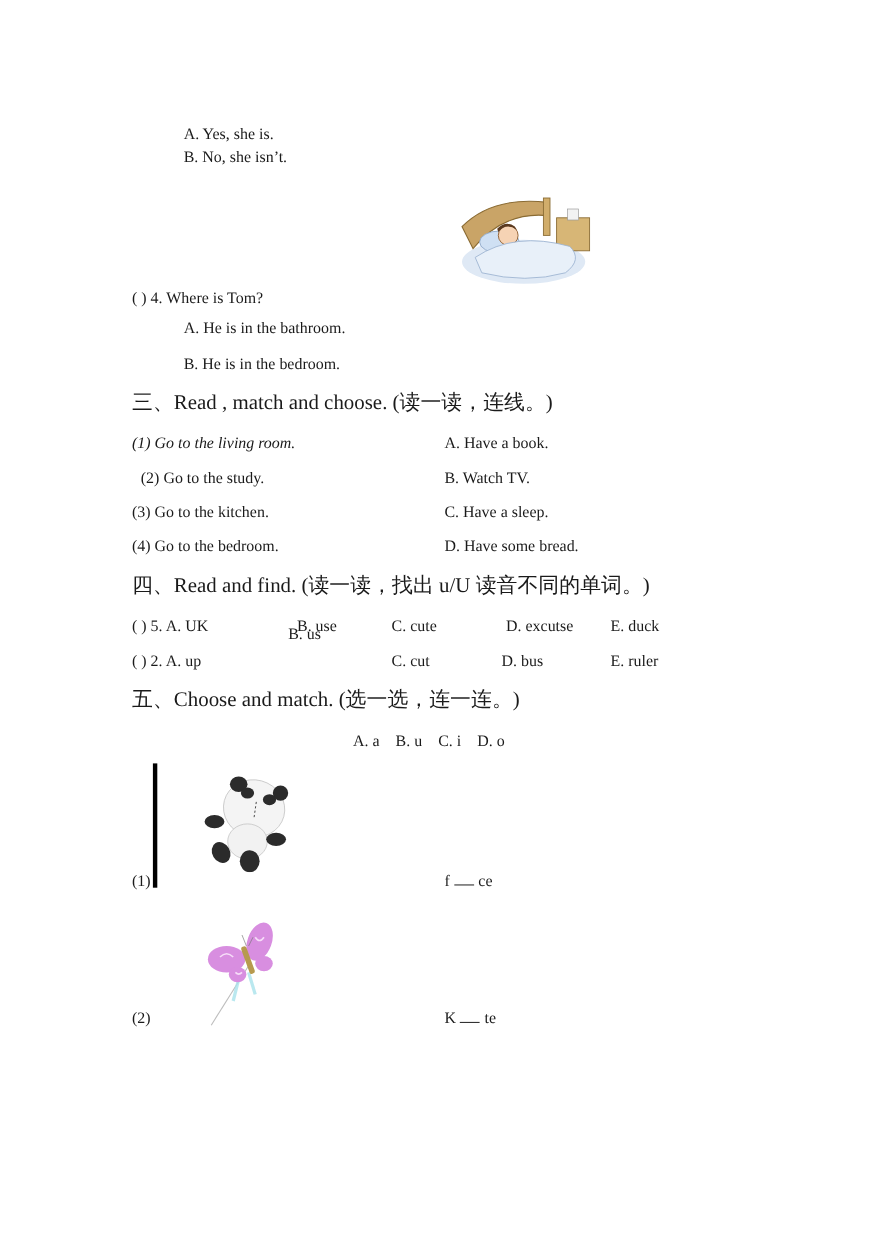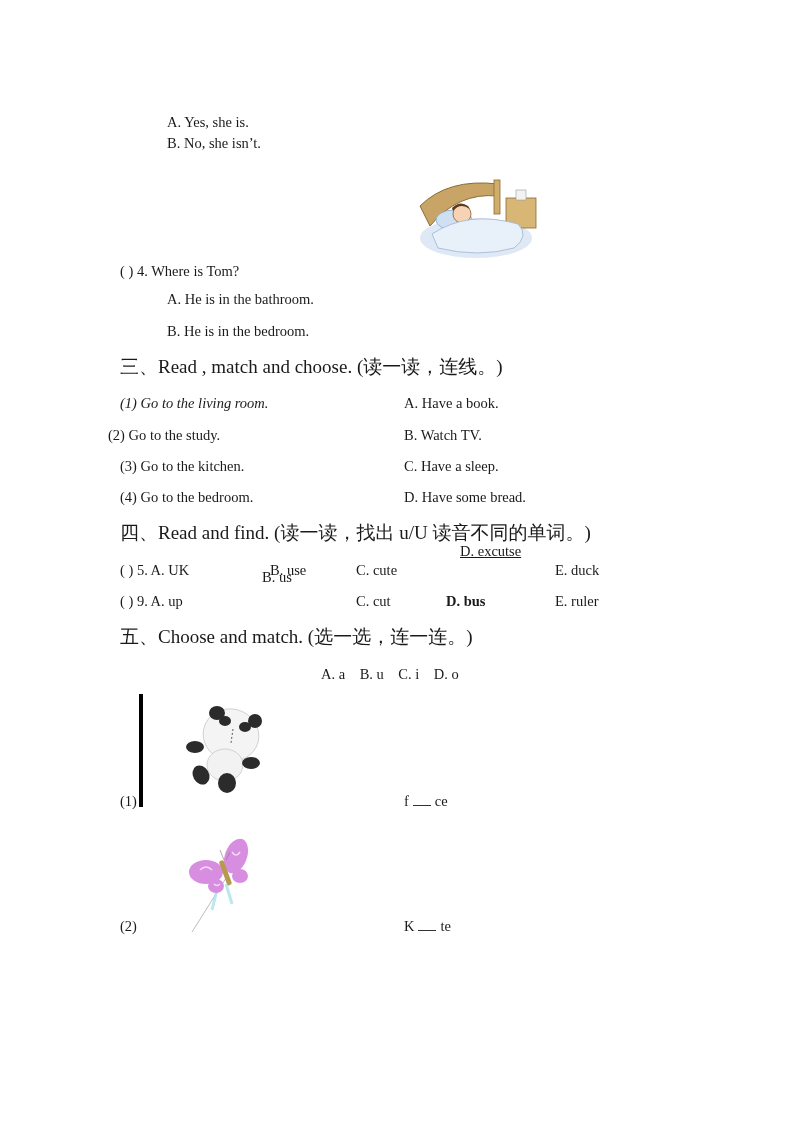--- a/index.html
+++ b/index.html
@@ -36,46 +36,46 @@
 
 <div class="abs" style="left:120px; top:262px;text-align:center;">
   <span>(    )</span>
   <span>4. Where is Tom?</span>
 </div>
 <div class="abs" style="left:167px; top:290px;">A. He is in the bathroom.</div>
 <div class="abs" style="left:167px; top:322px;">B. He is in the bedroom.</div>
 
 <div class="abs heading" style="left:120px; top:358px;">三、Read , match and choose. (读一读，连线。)</div>
 <div class="abs" style="left:120px; top:394px;font-style:italic;">(1) Go to the living room.</div>
-<div class="abs" style="left:108px; top:426px;">(2) Go to the study.</div>
+<div class="abs" style="left:128px; top:426px;">(2) Go to the study.</div>
 <div class="abs" style="left:120px; top:457px;">(3) Go to the kitchen.</div>
 <div class="abs" style="left:120px; top:488px;">(4) Go to the bedroom.</div>
 <div class="abs" style="left:404px; top:394px;">A. Have a book.</div>
 <div class="abs" style="left:404px; top:426px;">B. Watch TV.</div>
 <div class="abs" style="left:404px; top:457px;">C. Have a sleep.</div>
 <div class="abs" style="left:404px; top:488px;">D. Have some bread.</div>
 
 <div class="abs heading" style="left:120px; top:524px;">四、Read and find. (读一读，找出 u/U 读音不同的单词。)</div>
 
 <div class="abs" style="left:120px; top:561px;">
   <span>(    )</span>
   <span>5. A. UK</span>
 </div>
 <div class="abs" style="left:270px; top:561px;">B. use</div>
 <div class="abs" style="left:356px; top:561px;">C. cute</div>
-<div class="abs" style="left:460px; top:542px;text-decoration:underline;">D. excutse</div>
+<div class="abs" style="left:460px; top:561px;">D. excutse</div>
 <div class="abs" style="left:555px; top:561px;">E. duck</div>
 
 <div class="abs" style="left:120px; top:592px;">
   <span>(    )</span>
-  <span>9. A. up</span>
+  <span>2. A. up</span>
 </div>
 <div class="abs" style="left:262px; top:568px;">B. us</div>
 <div class="abs" style="left:356px; top:592px;">C. cut</div>
-<div class="abs" style="left:446px; top:592px;font-weight:bold;">D. bus</div>
+<div class="abs" style="left:456px; top:592px;">D. bus</div>
 <div class="abs" style="left:555px; top:592px;">E. ruler</div>
 
 <div class="abs heading" style="left:120px; top:628px;">五、Choose and match. (选一选，连一连。)</div>
 <div class="abs" style="left:321px; top:665px; white-space:pre;">A. a    B. u    C. i    D. o</div>
 
 <div class="black-bar" style="left:139px; top:694px; width:4px; height:113px;"></div>
 <div class="img-box" style="left:183px; top:703px; width:80px; height:90px;">
   <svg width="80" height="90" viewBox="0 0 80 90">
     <ellipse cx="48" cy="32" rx="28" ry="26" fill="#f4f4f4" stroke="#bbb" stroke-width="0.6" transform="rotate(15 48 32)"></ellipse>
     <ellipse cx="34" cy="10" rx="8" ry="7" fill="#2b2b2b"></ellipse>

